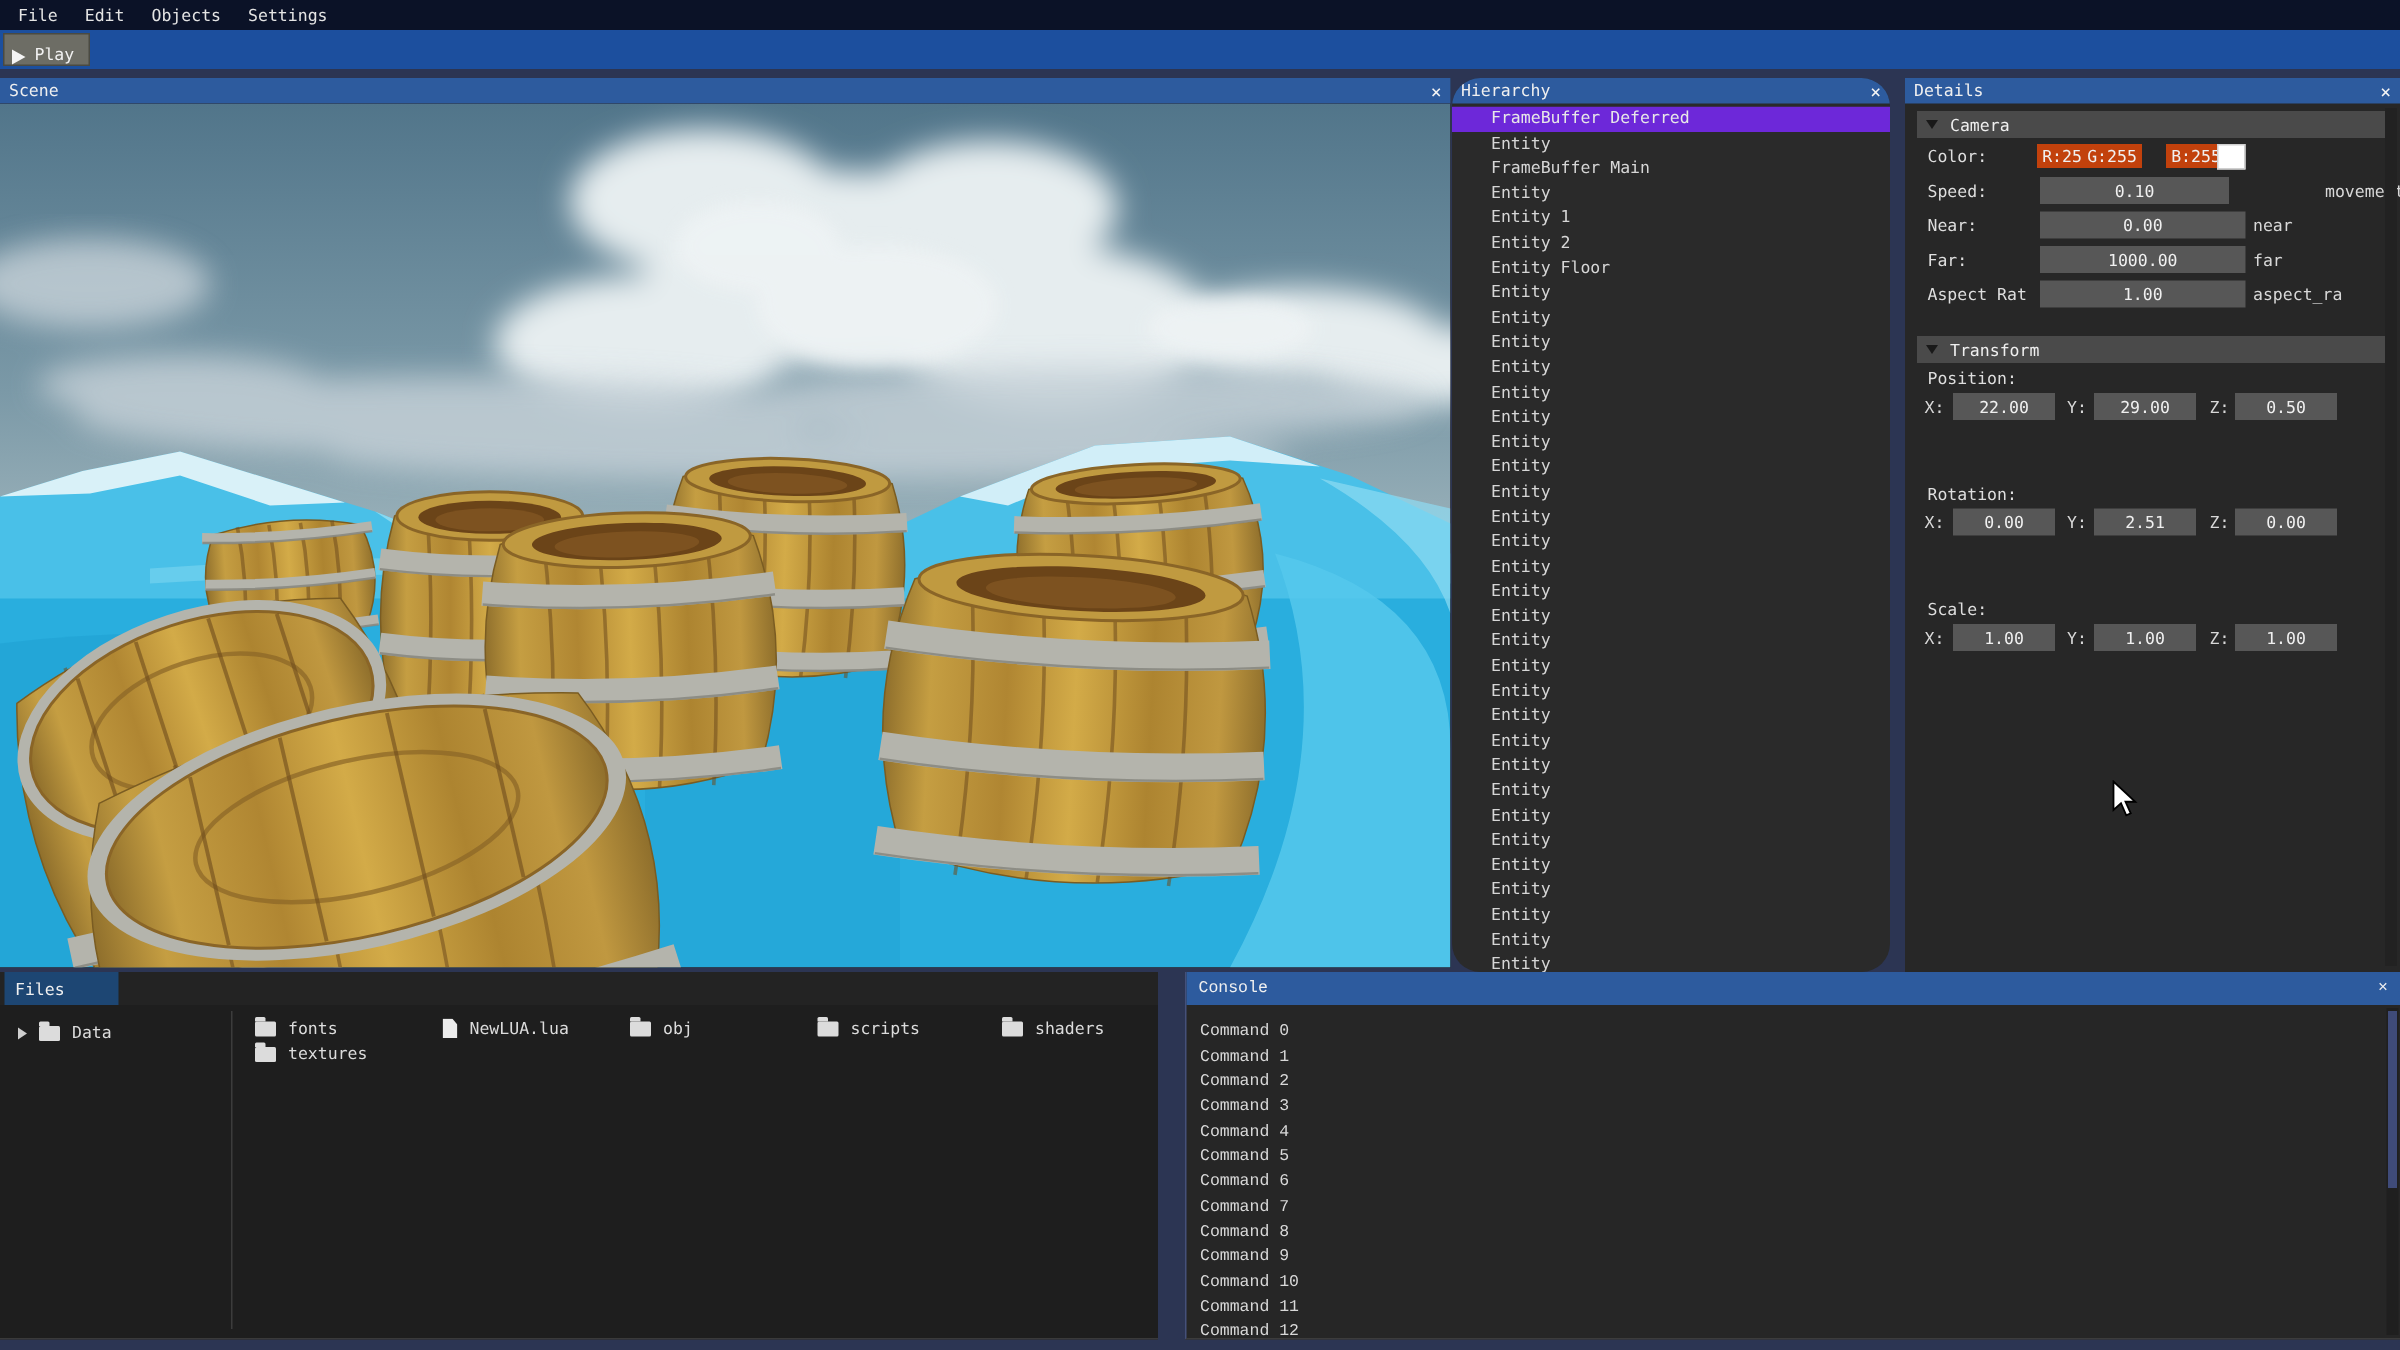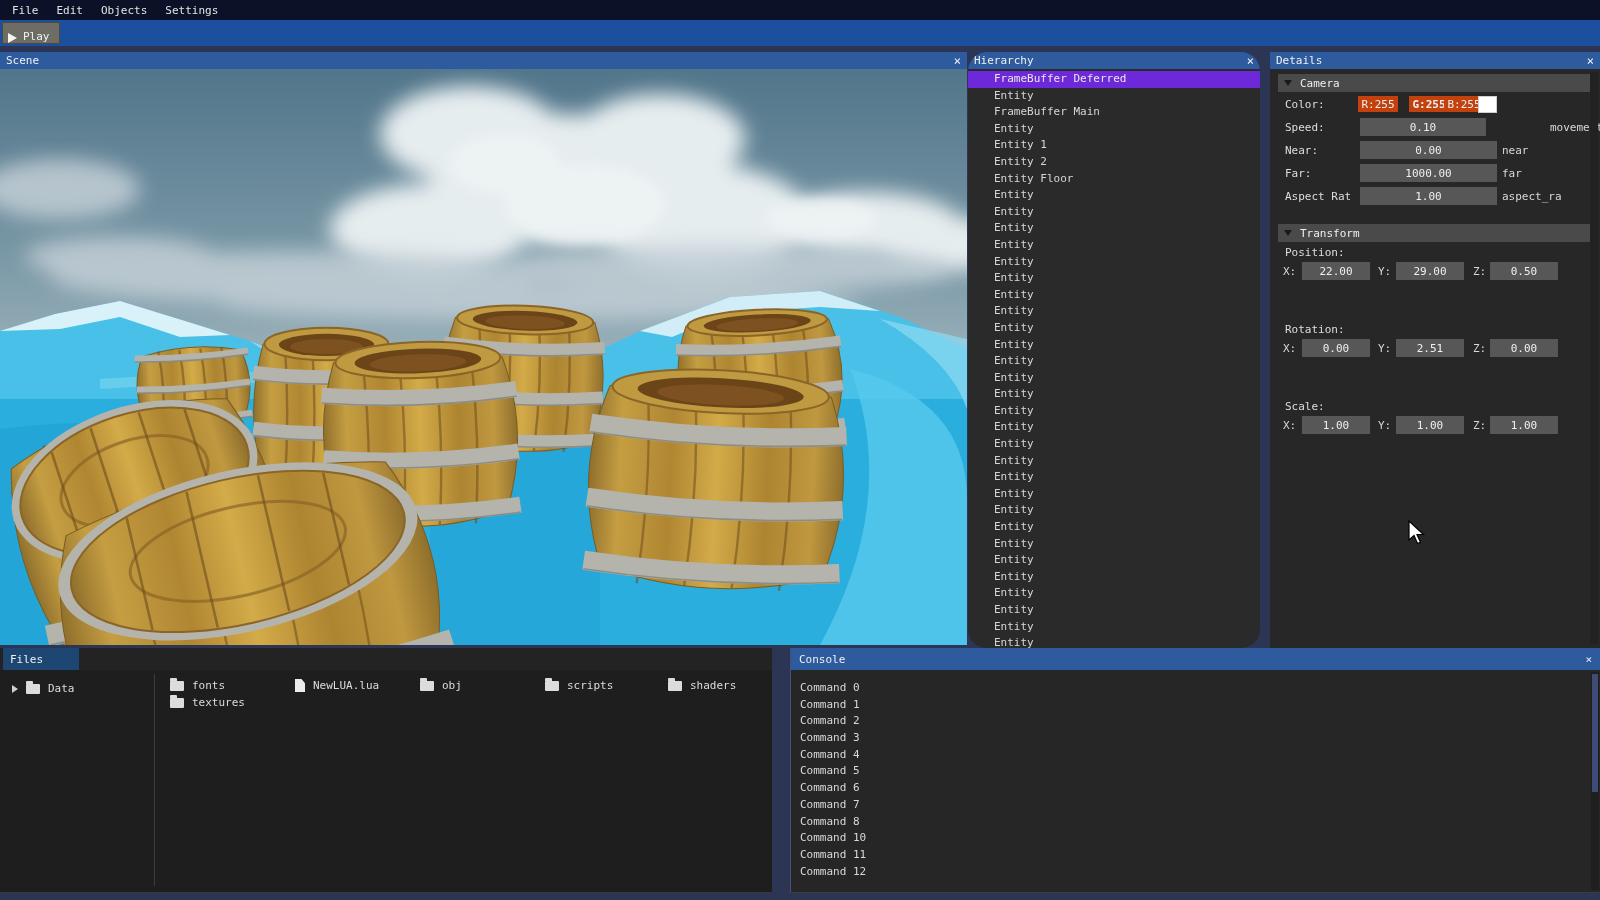--- a/index.html
+++ b/index.html
@@ -45,21 +45,21 @@
   .files-titlebar{position:absolute;left:0;top:0;right:0;height:22px;background:#232323;}
   .files-tab{position:absolute;left:3px;top:0;width:76px;height:22px;background:#1d4673;color:#f0f0f0;display:flex;align-items:center;padding-left:7px;box-sizing:border-box;}
   .files-divider{position:absolute;left:154px;top:26px;bottom:6px;width:1px;background:#3c3c3c;}
   .tree-row{position:absolute;left:12px;top:34px;display:flex;align-items:center;color:#dcdcdc;}
   .tree-arrow{width:0;height:0;border-left:6px solid #cfcfcf;border-top:4px solid transparent;border-bottom:4px solid transparent;margin-right:8px;}
   .folder-ic{width:14px;height:10px;background:#dcdcdc;border-radius:1px;position:relative;display:inline-block;margin-right:8px;}
   .folder-ic::before{content:'';position:absolute;top:-3px;left:0;width:7px;height:3px;background:#dcdcdc;border-radius:1px 1px 0 0;}
   .file-ic{width:10px;height:13px;background:#ececec;clip-path:polygon(0 0,65% 0,100% 32%,100% 100%,0 100%);display:inline-block;margin-right:8px;}
   .fs-entry{position:absolute;display:flex;align-items:center;color:#dcdcdc;white-space:nowrap;}
   
-  #con-panel{left:790px;top:648px;width:810px;height:245px;background:#262626;border-bottom:1px solid #3c3c3c;border-left:1px solid #45507a;}
+  #con-panel{left:790px;top:648px;width:810px;height:245px;background:#262626;border-bottom:1px solid #3c3c3c;border-left:1px solid #45507a;font-family:Liberation Mono, monospace;}
   .con-titlebar{position:absolute;left:0;top:0;right:0;height:22px;background:#2d5b9e;display:flex;align-items:center;padding:0 8px;box-sizing:border-box;color:#f0f0f0;}
   .con-titlebar .close{margin-left:auto;}
   .con-list{position:absolute;left:0;top:26px;right:10px;bottom:0;overflow:hidden;padding-top:6px;}
   .con-row{height:16.7px;line-height:16.7px;padding-left:9px;color:#d8d8d8;white-space:nowrap;}
   .con-scroll{position:absolute;right:1px;top:24px;bottom:2px;width:8px;background:#1f1f1f;}
   .con-thumb{position:absolute;left:1px;top:2px;width:6px;height:118px;background:#3f4b79;}
   
   #cursor{position:absolute;left:1408px;top:520px;pointer-events:none;}
 </style>
 </head>
@@ -363,21 +363,21 @@
     <span>Details</span>
     <span class="close">×</span>
   </div>
 
   <div class="sect-bar" style="top:22px;">
     <span class="tri-down"></span>
     <span>Camera</span>
   </div>
   <span class="det-label" style="top:46px;">Color:</span>
   <div class="rgb-box" style="left:88px;top:44px;">R:255</div>
-  <div class="rgb-box" style="left:139px;top:44px;font-weight:bold;">G:255</div>
+  <div class="rgb-box" style="left:118px;top:44px;">G:255</div>
   <div class="rgb-box" style="left:174px;top:44px;">B:255</div>
   <div class="swatch" style="left:208px;top:44px;"></div>
 
   <span class="det-label" style="top:69px;">Speed:</span>
   <div class="det-box" style="left:90px;top:66px;width:126px;">0.10</div>
   <span class="det-var" style="left:232px;top:69px;margin-left:48px;">movement_</span>
 
   <span class="det-label" style="top:92px;">Near:</span>
   <div class="det-box" style="left:90px;top:89px;width:137px;">0.00</div>
   <span class="det-var" style="left:232px;top:92px;">near</span>
@@ -470,20 +470,21 @@
 
   <div class="con-row">Command 0</div>
       <div class="con-row">Command 1</div>
       <div class="con-row">Command 2</div>
       <div class="con-row">Command 3</div>
       <div class="con-row">Command 4</div>
       <div class="con-row">Command 5</div>
       <div class="con-row">Command 6</div>
       <div class="con-row">Command 7</div>
       <div class="con-row">Command 8</div>
+      <div class="con-row">Command 9</div>
       <div class="con-row">Command 10</div>
       <div class="con-row">Command 11</div>
       <div class="con-row">Command 12</div>
     </div>
   <div class="con-scroll">
     <div class="con-thumb"></div>
   </div>
 </div>
 
 <svg id="cursor" width="20" height="26" viewBox="0 0 20 26">

